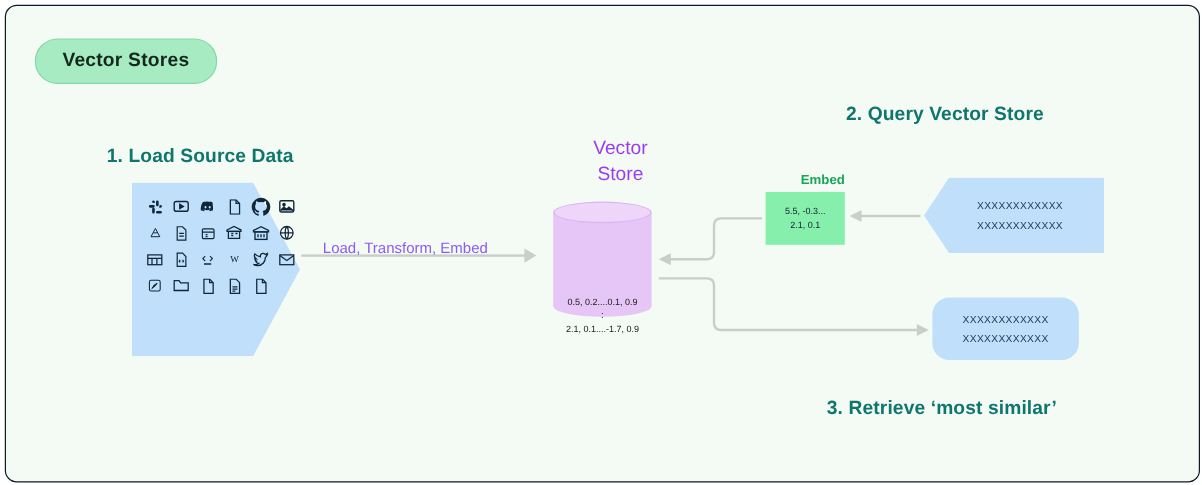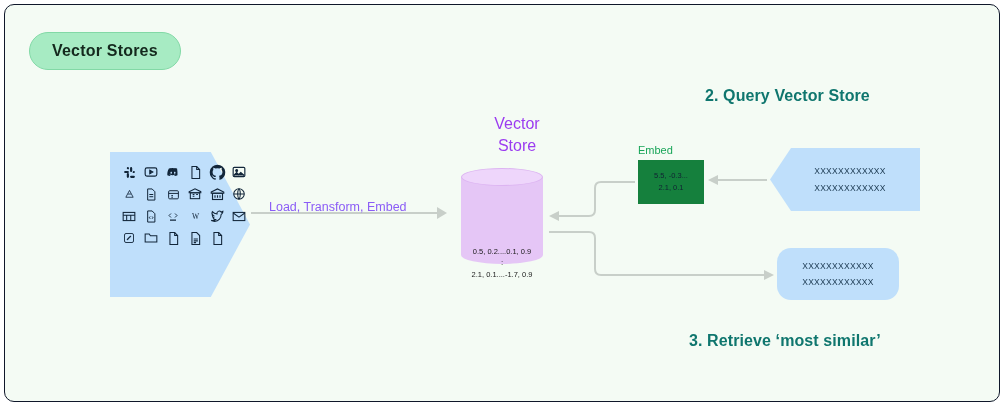--- a/index.html
+++ b/index.html
@@ -110,26 +110,26 @@
     text-align:center;
     font-size:7.5px;color:#1a1a1a;line-height:1.5;
     z-index:3;
     margin-top:48px;
   }
   .cyl-text .dots{font-size:8px;letter-spacing:0;}
 
   
   .embed-label{
     position:absolute;left:633px;top:139px;width:66px;
-    text-align:left;
-    font-size:11px;font-weight:normal;color:#18a558;
+    text-align:right;
+    font-size:11px;font-weight:bold;color:#18a558;
   }
   .embed-box{
     position:absolute;left:633px;top:155px;width:66px;height:44px;
-    background:#15803d;
+    background:#86efac;
     display:flex;align-items:center;justify-content:center;
     text-align:center;
     font-size:7.5px;color:#123;line-height:1.6;
   }
 
   
   .query-shape{
     position:absolute;left:765px;top:143px;width:150px;height:63px;
     background:#bfdffb;
     clip-path:polygon(0 50%, 14% 0, 100% 0, 100% 100%, 14% 100%);
@@ -155,20 +155,21 @@
   
   .conn{position:absolute;left:0;top:0;width:994px;height:396px;pointer-events:none;}
 </style>
 </head>
 <body>
 
 <div class="canvas">
 
   <div class="badge">Vector Stores</div>
 
+  <div class="step" id="step1">1. Load Source Data</div>
   <div class="step" id="step2">2. Query Vector Store</div>
   <div class="step" id="step3">3. Retrieve ‘most similar’</div>
 
   <div class="pentagon"></div>
   <div class="icon-grid">
     <span class="ic">
         <svg width="13" height="13" viewBox="0 0 24 24" fill="currentColor">
           <path d="M9 2a2 2 0 100 4h2V4a2 2 0 00-2-2zm6 0a2 2 0 00-2 2v5a2 2 0 104 0V4a2 2 0 00-2-2zM4 9a2 2 0 100 4h5a2 2 0 100-4H4zm16 0a2 2 0 00-2 2v2h2a2 2 0 100-4zM9 13a2 2 0 00-2 2v5a2 2 0 104 0v-5a2 2 0 00-2-2zm6 5a2 2 0 100 4h5a2 2 0 100-4h-5z"></path>
         </svg>
       </span>

